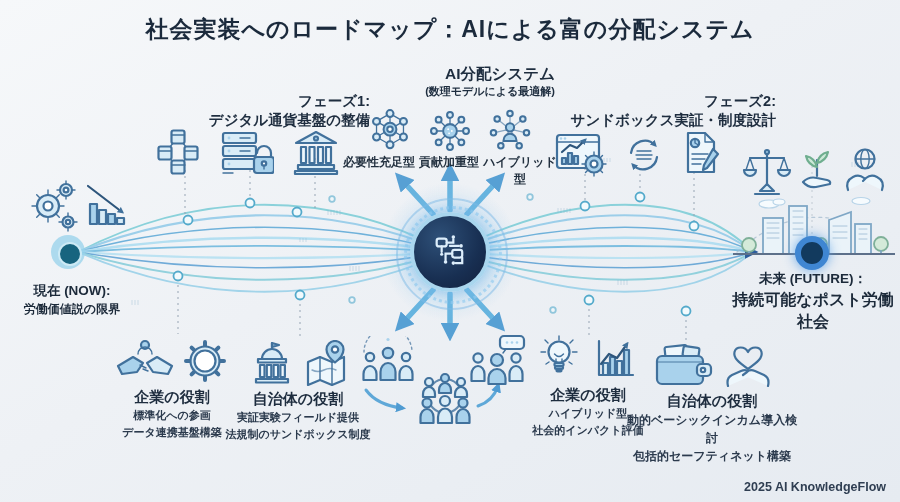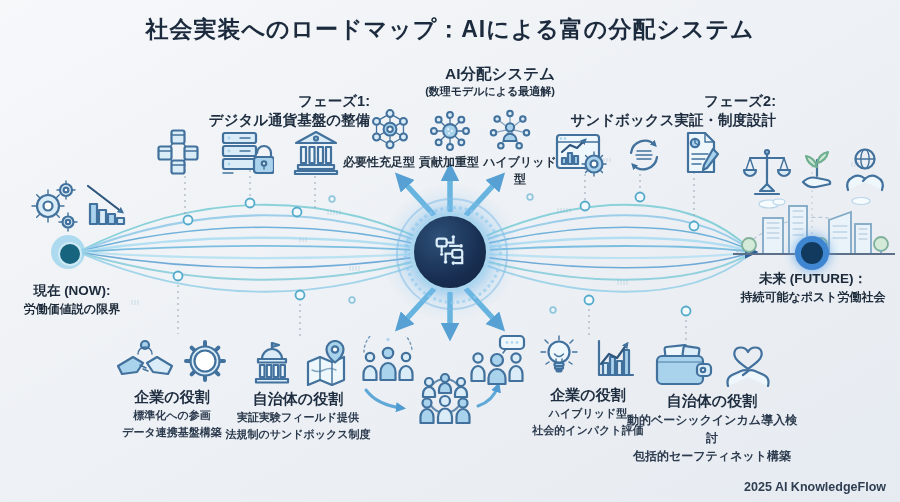--- a/index.html
+++ b/index.html
@@ -20,21 +20,21 @@
   #p1-icons{left:152px;top:126px;width:190px;gap:18px;height:50px;}
   #ai-icons{left:362px;top:107px;width:176px;gap:16px;height:46px;}
   #p2-icons{left:552px;top:128px;width:176px;gap:12px;height:50px;}
   #ai-labels{left:340px;top:154px;width:220px;display:flex;font-size:12px;font-weight:bold;color:#22303f;}
   #ai-labels span{display:block;text-align:center;}
   #ai-labels span:nth-child(1){width:78px;} #ai-labels span:nth-child(2){width:62px;} #ai-labels span:nth-child(3){width:80px;}
   .node-label{text-align:center;font-weight:bold;line-height:1.4;}
   #now-label{left:4px;top:282px;width:136px;}
   #now-label .l1{font-size:13.5px;} #now-label .l2{font-size:12px;}
   #fut-label{left:728px;top:270px;width:170px;}
-  #fut-label .l1{font-size:13.5px;} #fut-label .l2{font-size:12px;}
+  #fut-label .l1{font-size:13.5px;} #fut-label .l2{font-size:16px;}
   .role{text-align:center;}
   .role .icons{display:flex;justify-content:center;align-items:flex-end;height:50px;}
   .role .r-title{font-size:15px;font-weight:bold;margin-top:4px;color:#1e2d3f;}
   .role .r-line{display:block;font-size:11px;font-weight:bold;line-height:1.5;color:#2b3a4d;}
   #role1{left:94px;top:334px;width:156px;} #role1 .icons{gap:8px;}
   #role2{left:222px;top:336px;width:152px;} #role2 .icons{gap:10px;}
   #role3{left:512px;top:332px;width:152px;} #role3 .icons{gap:10px;}
   #role4{left:626px;top:338px;width:172px;} #role4 .icons{gap:10px;}
   #role4 .r-line{font-size:12px;}
   .footer{right:14px;bottom:8px;font-size:12.5px;font-weight:bold;color:#2f3e52;}

